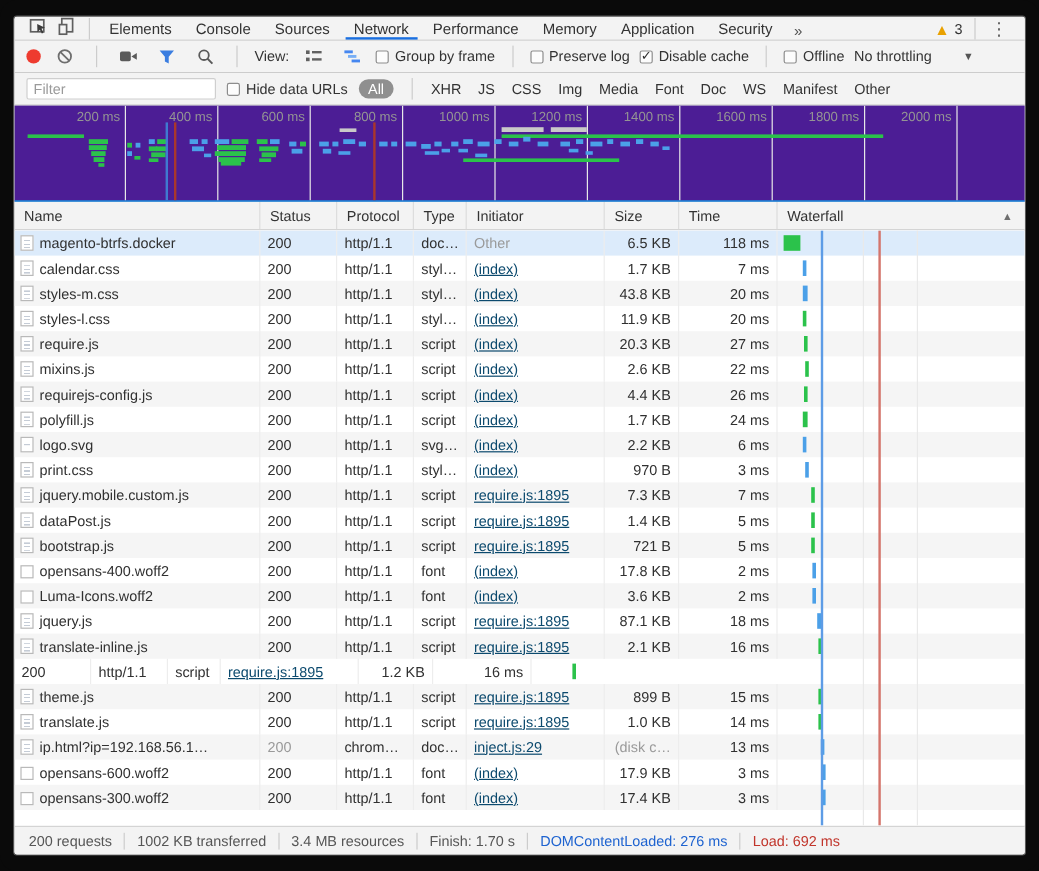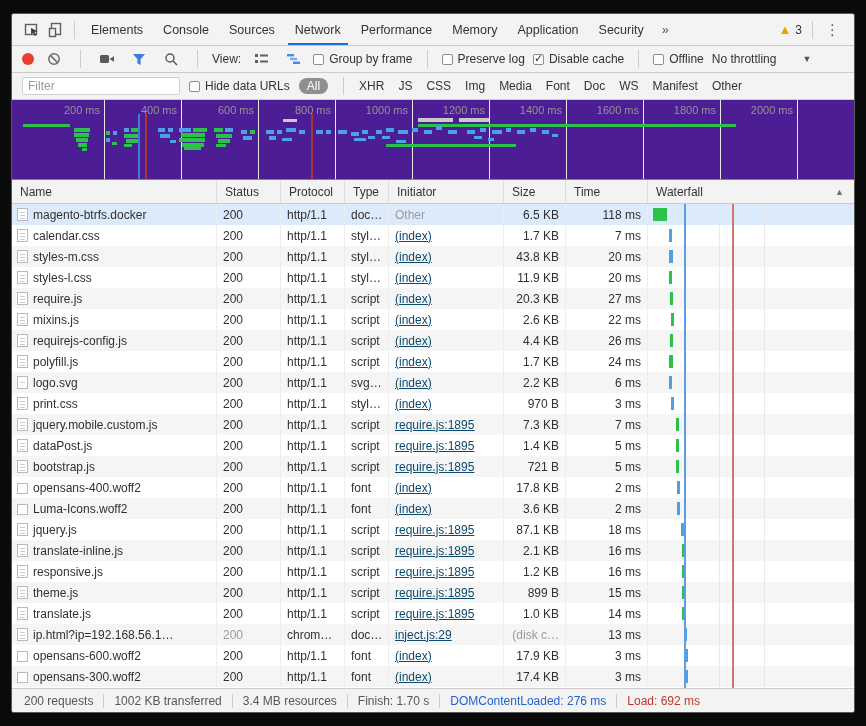--- a/index.html
+++ b/index.html
@@ -3,21 +3,21 @@
 <meta charset="utf-8">
 <style>
   html,body{margin:0;padding:0;background:#0a0a0a;width:866px;height:726px;overflow:hidden;
     font-family:"Liberation Sans","DejaVu Sans",sans-serif;}
   *{box-sizing:border-box;}
   .frame{position:absolute;left:0;top:0;width:866px;height:726px;background:#0a0a0a;border-radius:14px;}
   .panel{position:absolute;left:11px;top:13px;width:844px;height:700px;background:#fff;
     border:1px solid #5a5a5a;border-radius:3px;overflow:hidden;display:flex;flex-direction:column;}
 
   
-  .tabbar{height:32px;background:#f3f3f3;border-bottom:1px solid #ccc;display:flex;align-items:center;
+  .tabbar{height:20px;background:#f3f3f3;border-bottom:1px solid #ccc;display:flex;align-items:flex-end;
     padding:0 8px;flex:0 0 auto;color:#333;font-size:12.5px;}
   .tb-icon{width:24px;height:22px;display:flex;align-items:center;justify-content:center;cursor:pointer;}
   .vsep{width:1px;height:18px;background:#ccc;margin:0 6px;flex:0 0 auto;}
   .tabs{display:flex;align-items:stretch;height:100%;}
   .tab{position:relative;display:flex;align-items:center;padding:0 10px;cursor:pointer;color:#333;}
   .tab.active::after{content:"";position:absolute;left:3px;right:3px;bottom:0;height:2px;background:#1a6fe0;}
   .tab-more{padding:0 8px;display:flex;align-items:center;color:#555;}
   .tab-right{margin-left:auto;display:flex;align-items:center;}
   .warn{display:flex;align-items:center;gap:4px;font-size:12px;color:#333;padding:0 4px;cursor:pointer;}
   .warn-tri{color:#e9a100;font-size:13px;line-height:1;}
@@ -627,24 +627,20 @@
           <div class="cell " style="width: 115px;">
             <span class="ilink">require.js:1895</span>
           </div>
           <div class="cell num" style="width: 62px;">2.1 KB</div>
           <div class="cell num" style="width: 82px;">16 ms</div>
           <div class="cell wfcell">
             <div class="wf-bar" style="left: 34px; width: 3px; background: rgb(43, 194, 75);"></div>
           </div>
         </div>
         <div class="row">
-          <div class="cell name-cell" style="width: 205px;">
-            <span class="ric document"></span>
-            <span>responsive.js</span>
-          </div>
           <div class="cell " style="width: 64px;">200</div>
           <div class="cell " style="width: 64px;">http/1.1</div>
           <div class="cell " style="width: 44px;">script</div>
           <div class="cell " style="width: 115px;">
             <span class="ilink">require.js:1895</span>
           </div>
           <div class="cell num" style="width: 62px;">1.2 KB</div>
           <div class="cell num" style="width: 82px;">16 ms</div>
           <div class="cell wfcell">
             <div class="wf-bar" style="left: 34px; width: 3px; background: rgb(43, 194, 75);"></div>

